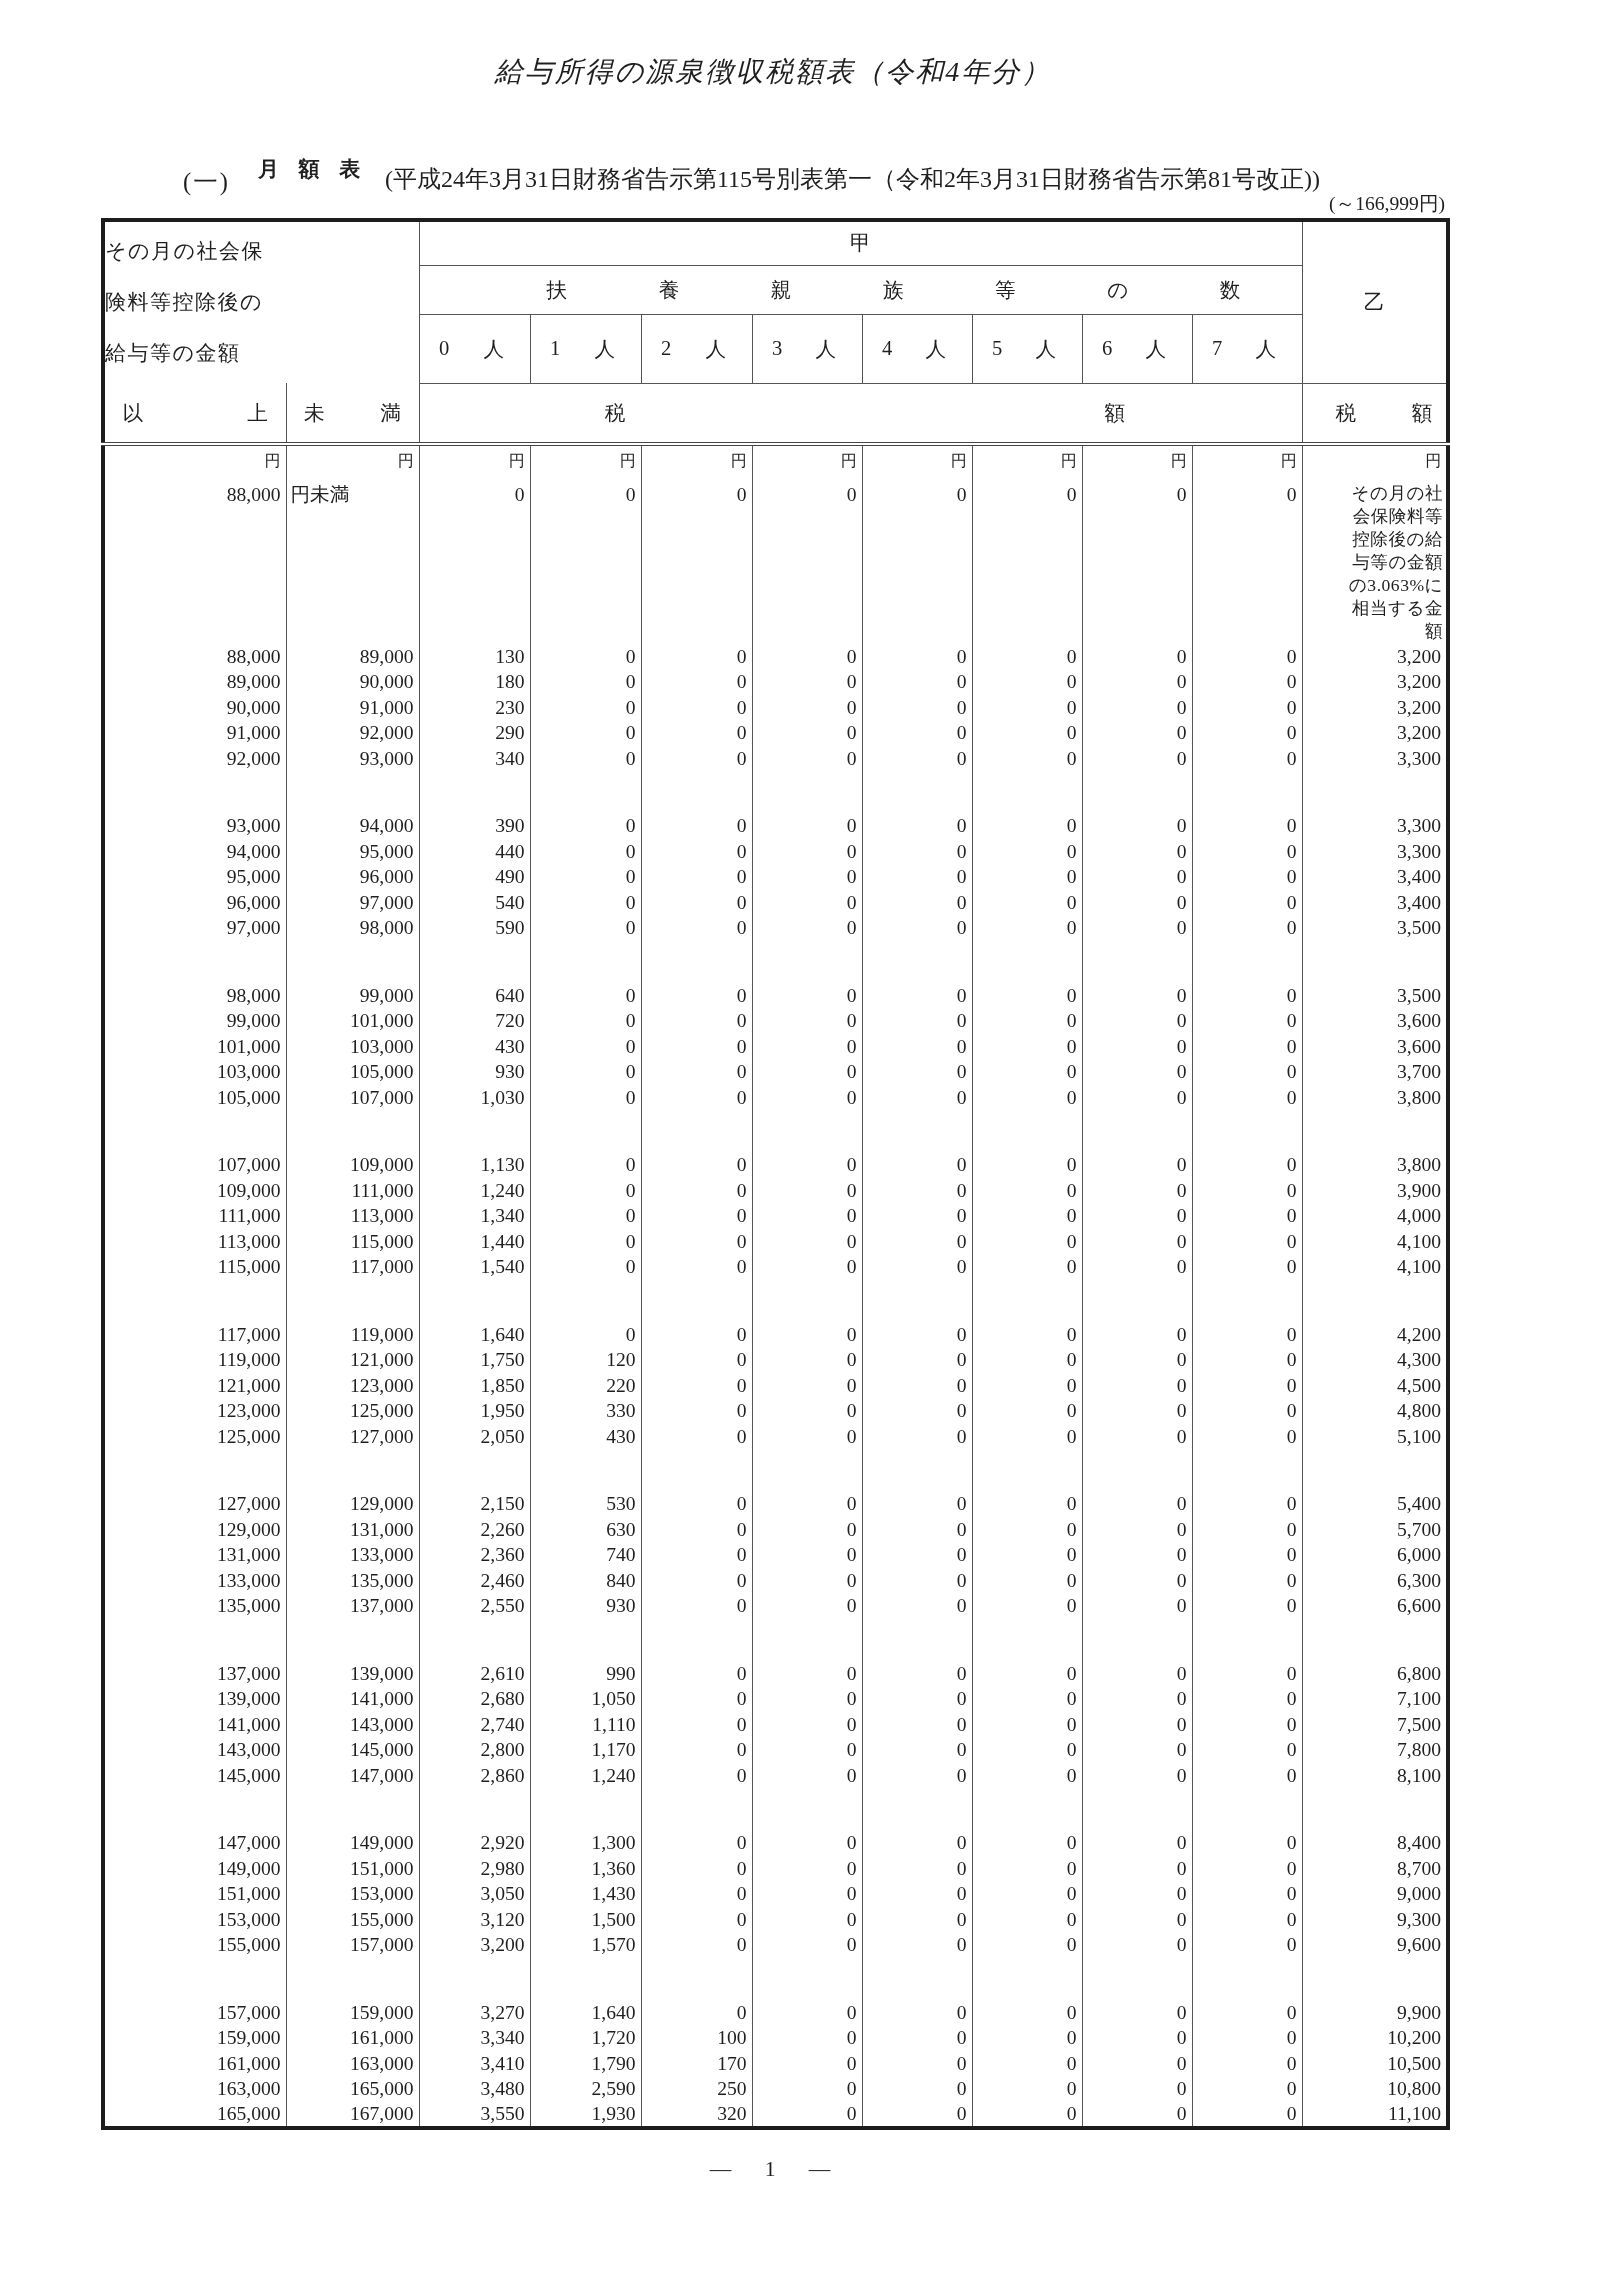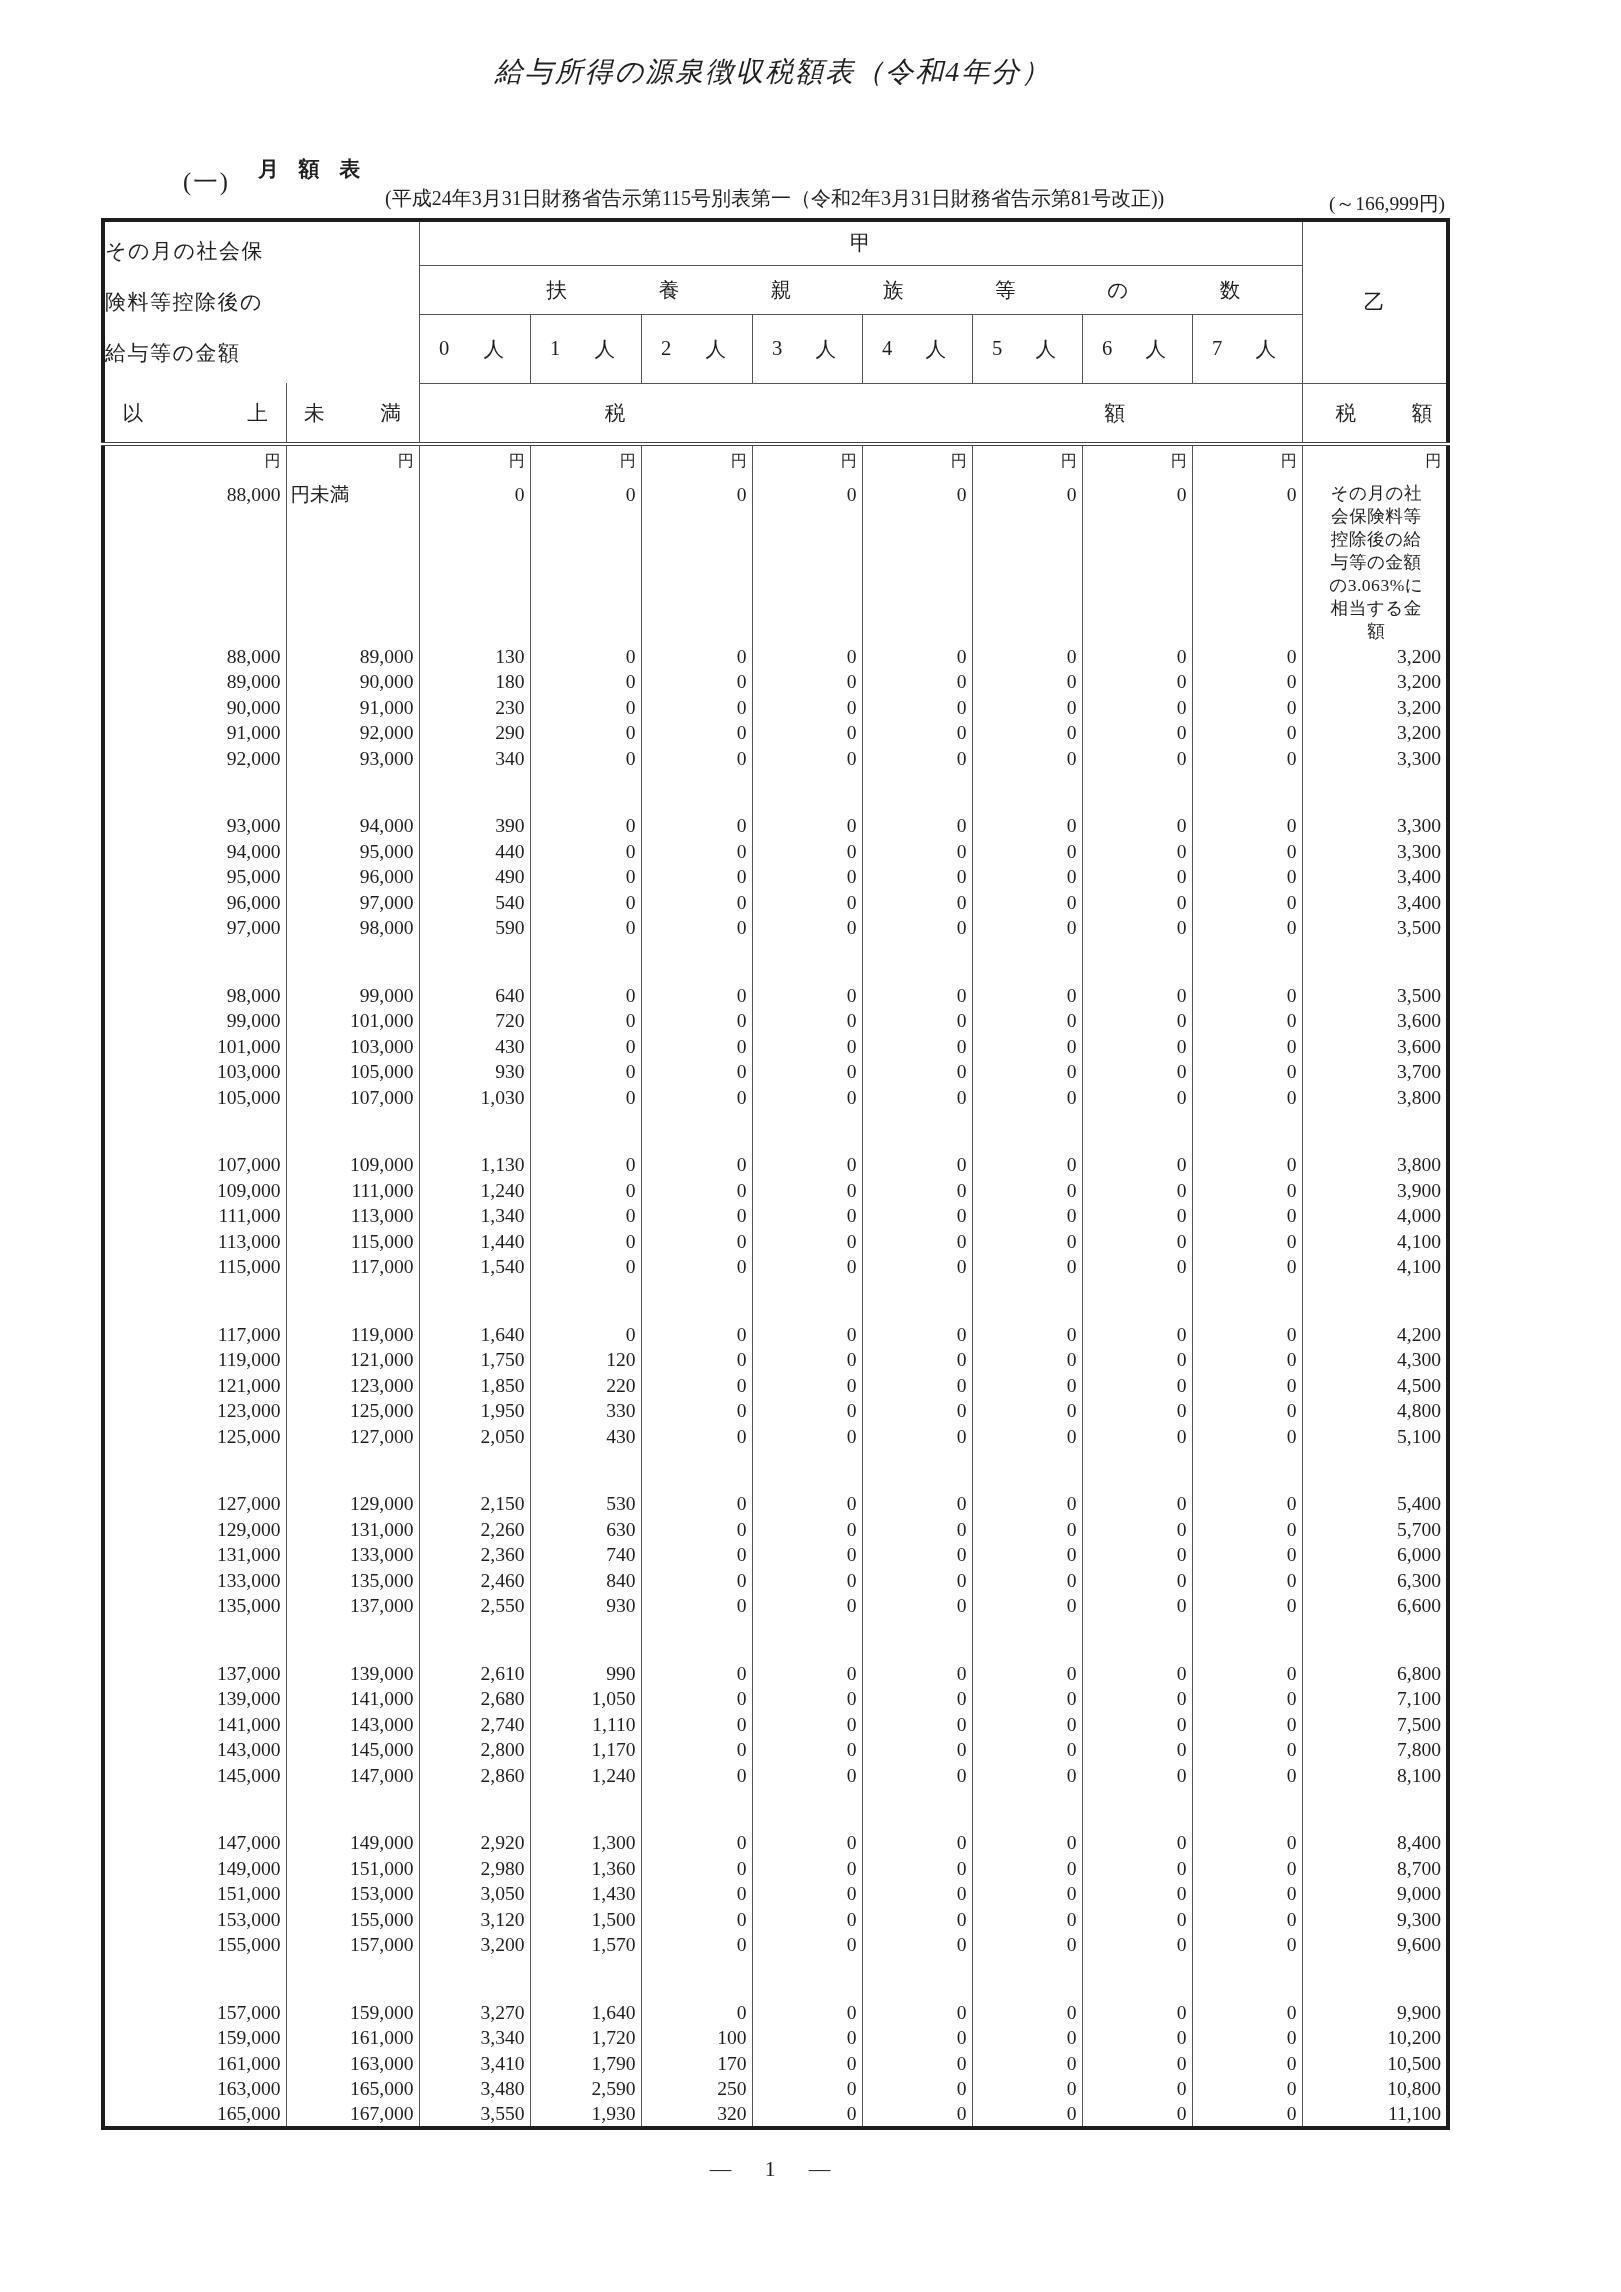--- a/index.html
+++ b/index.html
@@ -13,21 +13,21 @@
   .sheet { position: absolute; inset: 0; background: #fff; }
 
   
   .doc-title {
     position: absolute; top: 53px; left: 101px; width: 1344px;
     text-align: center; font-size: 28px; letter-spacing: 2px; white-space: nowrap; font-style: italic;
   }
   .subtitle { position: absolute; top: 149px; left: 101px; width: 1344px; height: 71px; }
   .sub-prefix { position: absolute; left: 82px; top: 15.7px; font-size: 24.5px; letter-spacing: 2px; }
   .sub-label  { position: absolute; left: 157px; top: 5.9px; font-size: 21px; font-weight: bold; letter-spacing: 19.6px; white-space: nowrap; }
-  .sub-note   { position: absolute; left: 284px; top: 36px; font-size: 20px; white-space: nowrap; }
+  .sub-note   { position: absolute; left: 284px; top: 14px; font-size: 24px; white-space: nowrap; }
   .range-note { position: absolute; right: 0px; top: 41px; font-size: 19.6px; white-space: nowrap; }
 
   
   table.tax-table {
     position: absolute; top: 218px; left: 101px;
     width: 1344px; table-layout: fixed;
     border-collapse: collapse;
     border: 4.9px solid #1d1d1d;
   }
   .tax-table th, .tax-table td {
@@ -60,21 +60,21 @@
   .zei-gaku-span { display: flex; justify-content: space-between; align-items: center; font-size: 20.6px; padding: 0 20% 0 21%; }
 
   
   .unit-row td    { height: 35px; vertical-align: top; padding-top: 4.9px; font-size: 16px; }
   .special-row td { height: 165px; vertical-align: top; font-size: 19.6px; line-height: 26.5px; padding-top: 2.9px; }
   .data-row td    { height: 25.5px; font-size: 19.6px; vertical-align: middle; }
   .spacer-row td  { height: 42px; }
   td.num    { text-align: right; padding-right: 4.9px; }
   td.suffix { text-align: left; padding-left: 4px; }
   td.otsu-note {
-    text-align: center; padding: 2.9px 2.9px 0 6.9px;
+    text-align: right; padding: 2.9px 2.9px 0 6.9px;
     font-size: 17.6px; line-height: 23px; letter-spacing: 0.5px;
     white-space: pre-line;
   }
 
   
   .page-number {
     position: absolute; top: 2154px; left: 101px; width: 1344px;
     text-align: center; font-size: 21.6px; letter-spacing: 5.9px;
   }
 </style>

